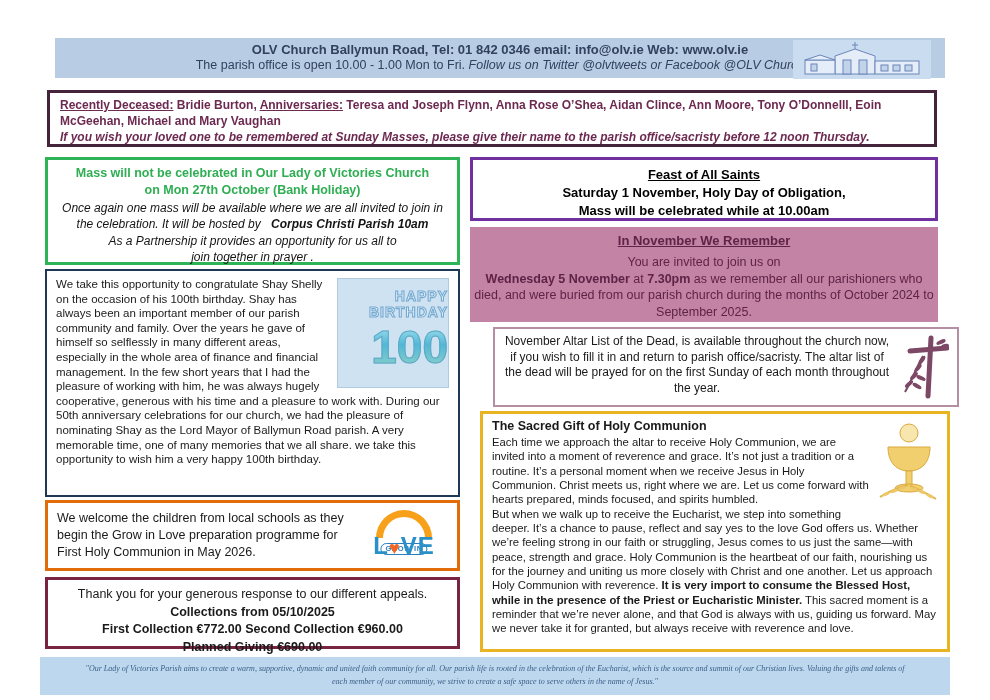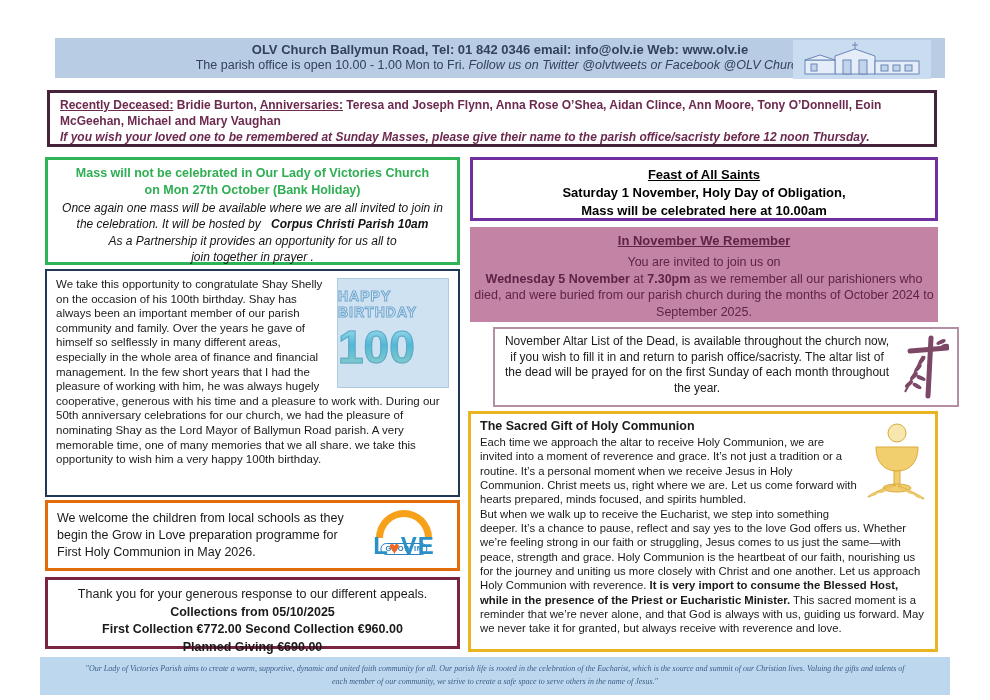--- a/index.html
+++ b/index.html
@@ -26,21 +26,21 @@
   .mass-box { left:45px; top:157px; width:415px; height:108px; border:3px solid #2eb457;
               text-align:center; font-size:12.5px; padding:5px 7px; line-height:1.38; }
   .mass-heading { color:#2fae53; font-weight:bold; }
   .mass-body { font-style:italic; color:#141414; font-size:12px; }
   .mass-body .b { font-weight:bold;margin-left:7px; }
 
   
   .shay-box { left:45px; top:269px; width:415px; height:228px; border:2px solid #1f3855;
               padding:6px 9px; font-size:11.5px; line-height:1.27; }
   .birthday-img { float:right; width:112px; height:110px; margin:1px 0 4px 7px; background:#cfe2f1;
-                  border:1px solid #aecbe0; text-align:left; padding-top:9px; }
+                  border:1px solid #aecbe0; text-align:right; padding-top:9px; }
   .bd-word { font-weight:800; font-size:14px; letter-spacing:1px; color:#eaf5fc;
              -webkit-text-stroke:1.1px #74a9d0; line-height:1.15; }
   .bd-num { font-weight:800; font-size:46px; line-height:1.0; margin-top:4px;
             background:linear-gradient(180deg,#a8e4ef 0%,#52b7d6 45%,#8fd2c8 100%);
             -webkit-background-clip:text; background-clip:text; color:transparent;
             -webkit-text-stroke:1px 5fa8c6; -webkit-text-stroke:1px #5fa8c6; }
 
   
   .grow-box { left:45px; top:500px; width:415px; height:71px; border:3px solid #e36c0a;
               padding:7px 9px; font-size:12.5px; line-height:1.35; }
@@ -68,21 +68,21 @@
   .remember-box { left:470px; top:227px; width:468px; height:95px; background:#c283a4; color:#5e2347;
                   text-align:center; font-size:12.5px; padding:5px 4px; line-height:1.32; }
   .remember-title { font-weight:bold; text-decoration:underline; font-size:13px; margin-bottom:5px; }
 
   
   .altar-box { left:470px; top:327px; width:466px; height:80px; border:2px solid #b48fa3;
                font-size:12px; padding:5px 8px; line-height:1.3; text-align:center;margin-left:23px; }
   .cross-img { float:right; width:54px; height:66px; margin-left:4px; }
 
   
-  .sacred-box { left:468px; top:411px; width:470px; height:241px; border:3px solid #e9b421;
+  .sacred-box { left:480px; top:411px; width:470px; height:241px; border:3px solid #e9b421;
                 padding:5px 9px; font-size:11.3px; line-height:1.27; }
   .sacred-title { font-weight:bold; font-size:12.5px; }
   .chalice-img { float:right; width:62px; height:86px; margin:2px 0 2px 6px; }
 
   
   .footer { left:40px; top:657px; width:910px; height:38px; background:#bdd7ee;
             font-family:"Liberation Serif", serif; font-style:italic; font-size:8px;
             color:#3a5e86; text-align:center; padding:6px 40px; line-height:1.6; }
 </style>
 </head>
@@ -151,21 +151,21 @@
   <div class="abs collections-box">
     <div>Thank you for your generous  response to our different appeals.</div>
     <div class="b">Collections from 05/10/2025</div>
     <div class="b">First  Collection €772.00 Second Collection €960.00</div>
     <div class="b">Planned Giving  €690.00</div>
   </div>
 
   <div class="abs feast-box">
     <div class="ul">Feast of All Saints</div>
     <div>Saturday 1 November, Holy Day of Obligation,</div>
-    <div>Mass will be celebrated here at 10.00am</div>
+    <div>Mass will be celebrated while at 10.00am</div>
   </div>
 
   <div class="abs remember-box">
     <div class="remember-title">In November We Remember</div>
     <div>You are invited to join us on</div>
     <div><span class="b">Wednesday 5 November</span><span> at </span><span class="b">7.30pm</span><span> as we remember all our parishioners who died, and were buried from our parish church during the months of October 2024 to September 2025.</span></div>
   </div>
 
   <div class="abs altar-box">
     <div class="cross-img">

